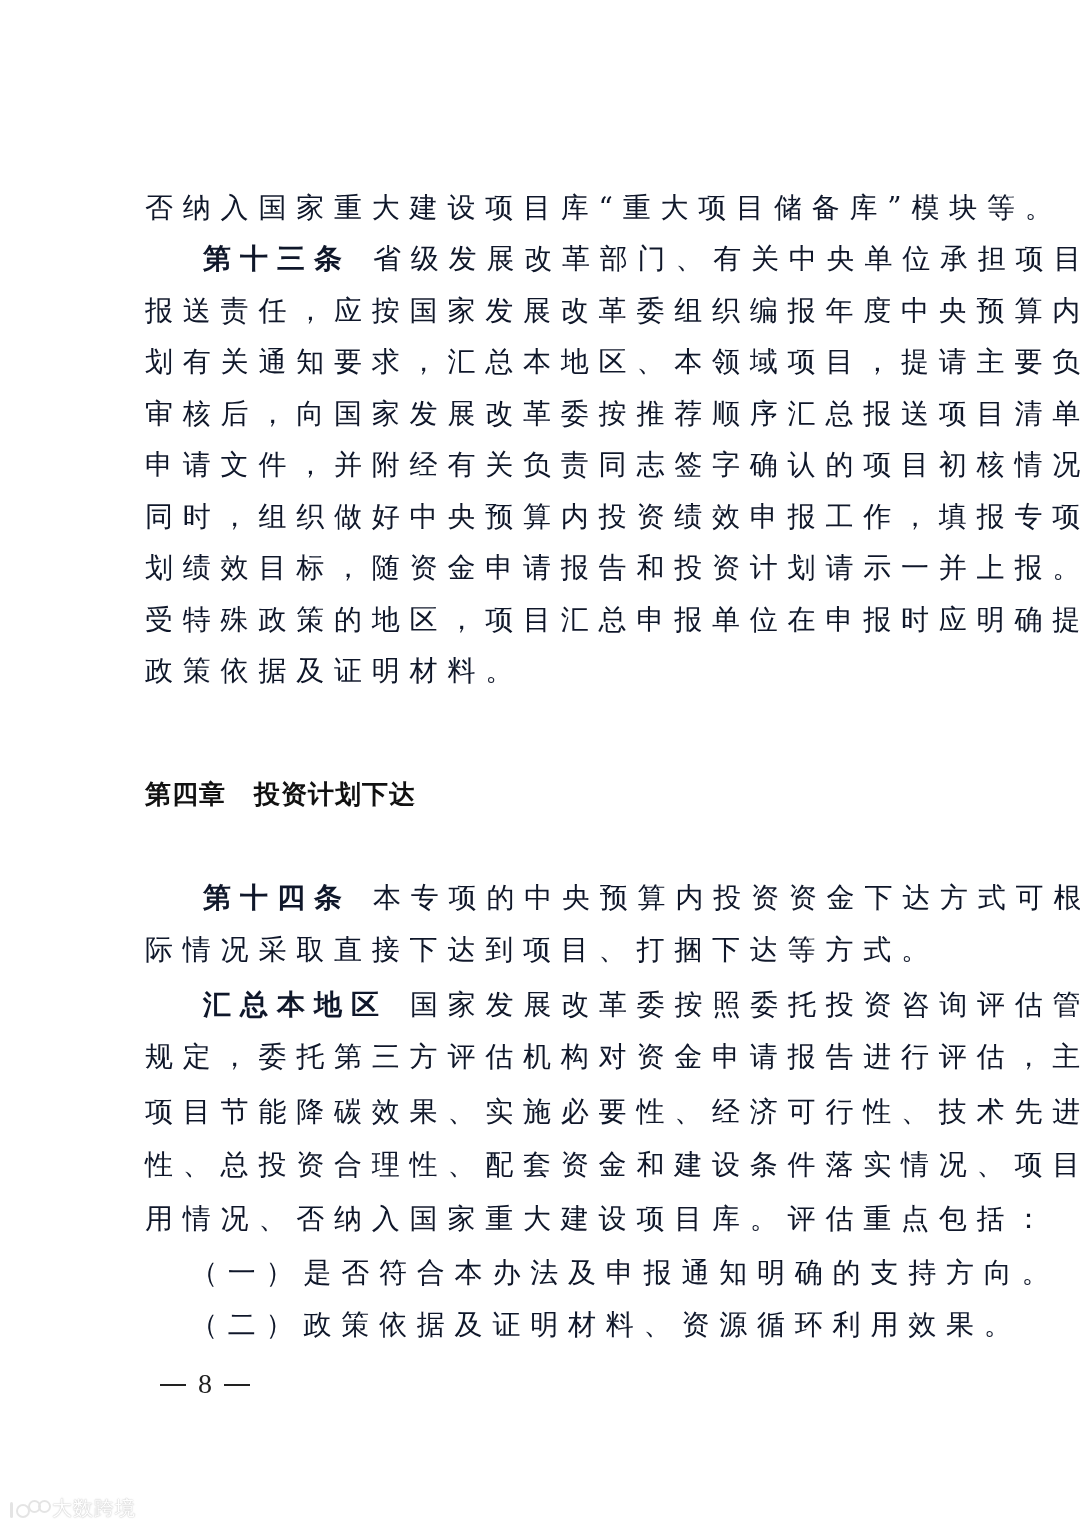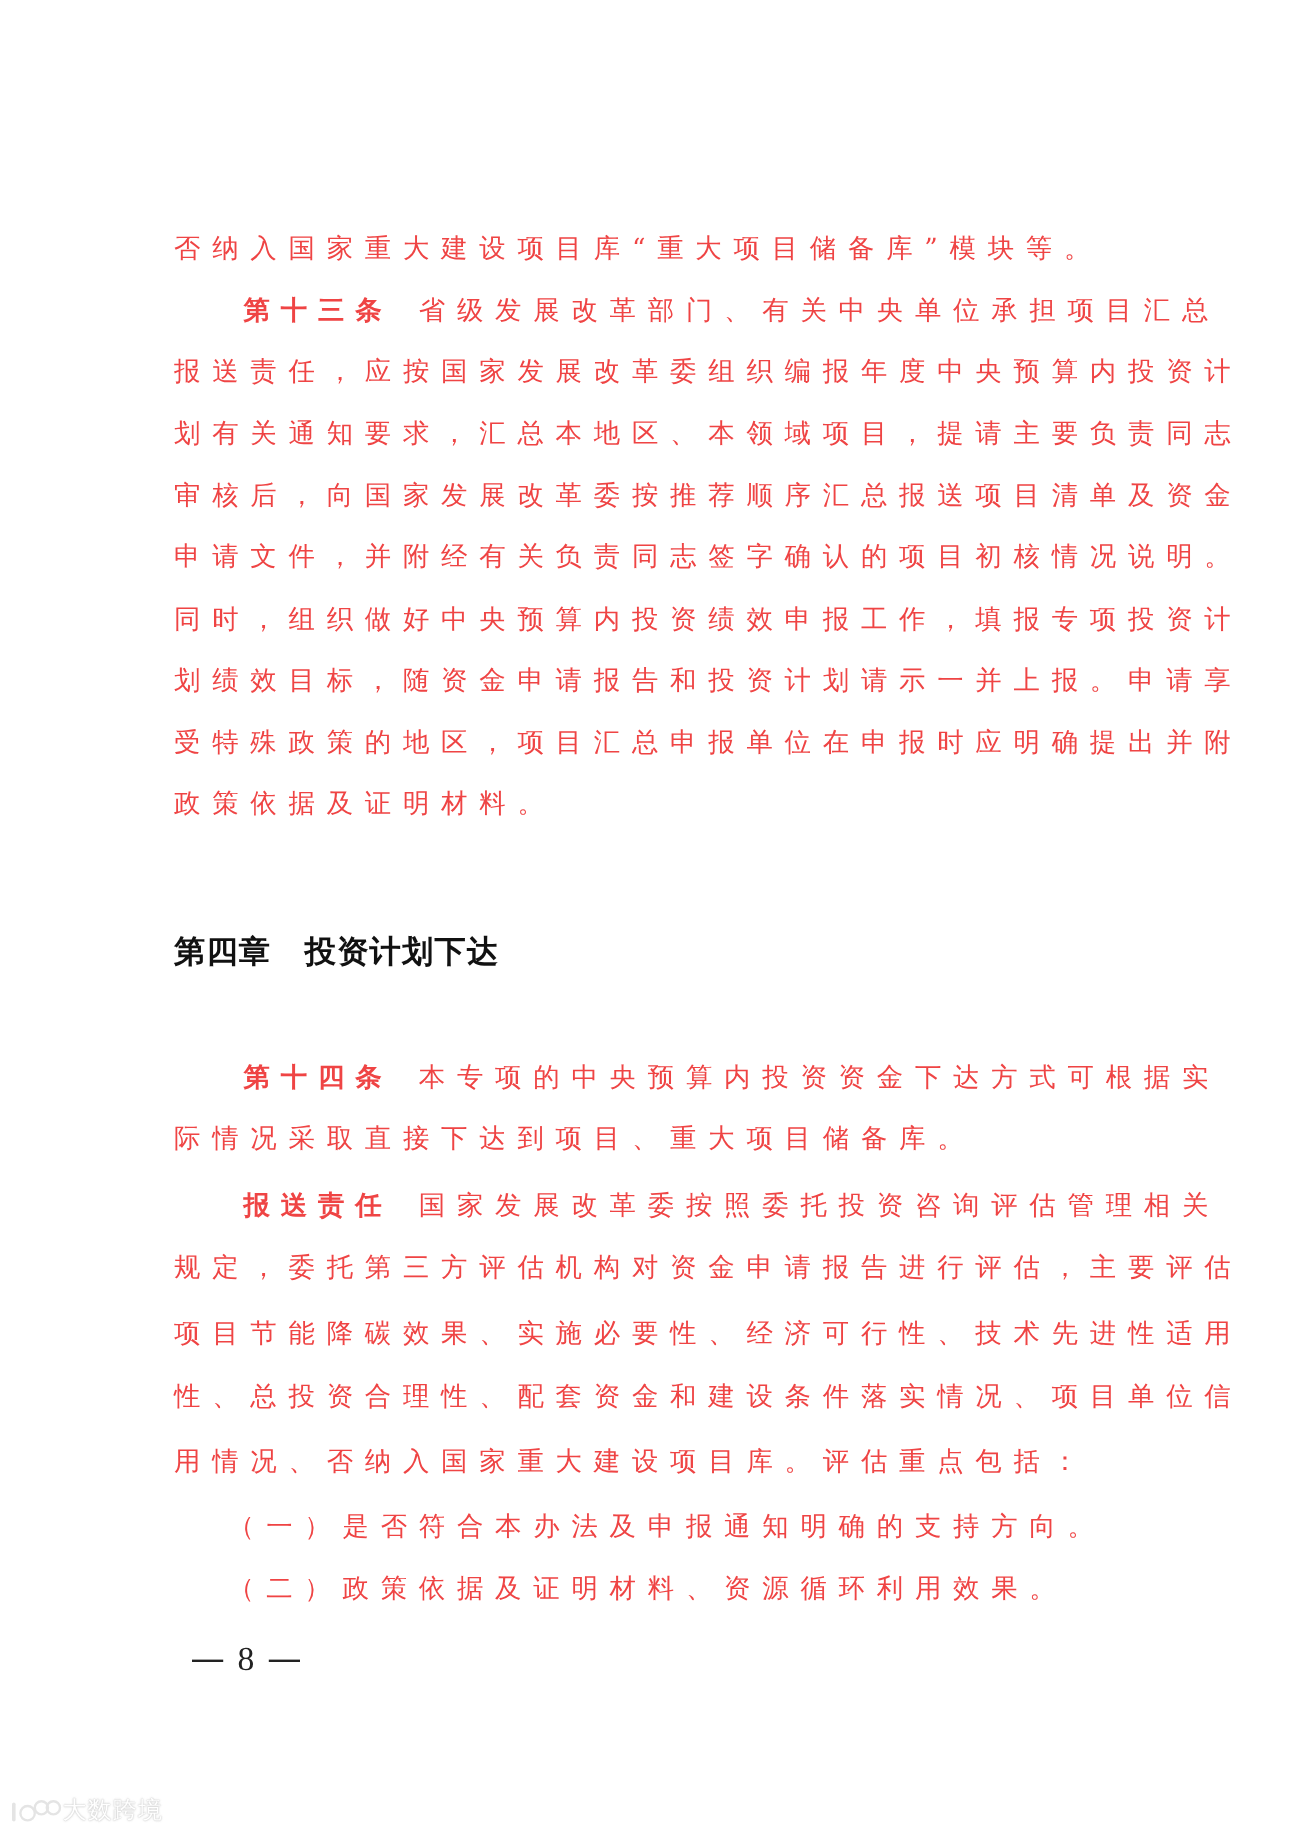--- a/index.html
+++ b/index.html
@@ -17,25 +17,25 @@
     }
     .page {
       position: absolute;
       left: 145px;
       top: 0;
       width: 800px;
     }
     .line {
       position: absolute;
       left: 0;
-      font-size: 22px;
+      font-size: 28px;
       line-height: 30px;
       letter-spacing: 9.8px;
       white-space: nowrap;
-      color: #ef4444;
+      color: #0f172a;
     }
     .indent {
       left: 58px;
     }
     .article-label {
       font-weight: bold;
       letter-spacing: 9px;
       font-family: "DejaVu Serif", serif;
     }
     .article-gap {
@@ -137,24 +137,24 @@
   <div class="line" style="top:605px;">受特殊政策的地区，项目汇总申报单位在申报时应明确提出并附</div>
   <div class="line" style="top:656px;">政策依据及证明材料。</div>
 
   <div class="chapter-title" style="top:779px;">
     <span>第四章</span><span class="gap"></span><span>投资计划下达</span>
   </div>
 
   <div class="line indent" style="top:883px;">
     <span class="article-label">第十四条</span><span class="article-gap"></span><span>本专项的中央预算内投资资金下达方式可根据实</span>
   </div>
-  <div class="line" style="top:935px;">际情况采取直接下达到项目、重大项目储备库。</div>
+  <div class="line" style="top:935px;">际情况采取直接下达到项目、打捆下达等方式。</div>
 
   <div class="line indent" style="top:990px;">
-    <span class="article-label">报送责任</span><span class="article-gap"></span><span>国家发展改革委按照委托投资咨询评估管理相关</span>
+    <span class="article-label">汇总本地区</span><span class="article-gap"></span><span>国家发展改革委按照委托投资咨询评估管理相关</span>
   </div>
   <div class="line" style="top:1042px;">规定，委托第三方评估机构对资金申请报告进行评估，主要评估</div>
   <div class="line" style="top:1097px;">项目节能降碳效果、实施必要性、经济可行性、技术先进性适用</div>
   <div class="line" style="top:1150px;">性、总投资合理性、配套资金和建设条件落实情况、项目单位信</div>
   <div class="line" style="top:1204px;">用情况、否纳入国家重大建设项目库。评估重点包括：</div>
 
   <div class="line indent" style="top:1258px; left:45px;">（一）是否符合本办法及申报通知明确的支持方向。</div>
   <div class="line indent" style="top:1310px; left:45px;">（二）政策依据及证明材料、资源循环利用效果。</div>
 </div>
 

